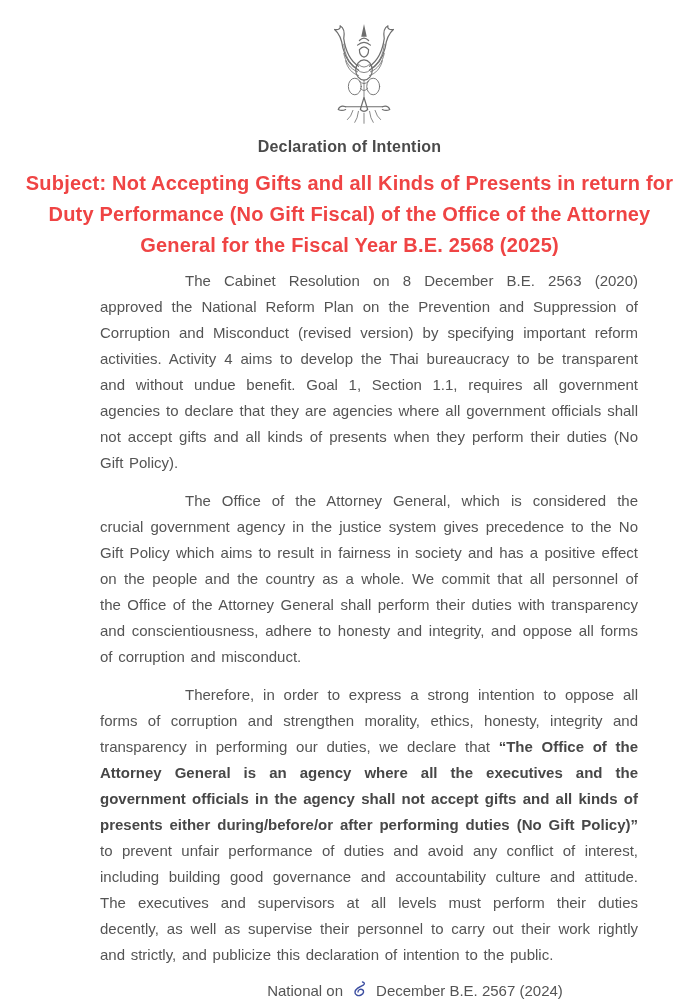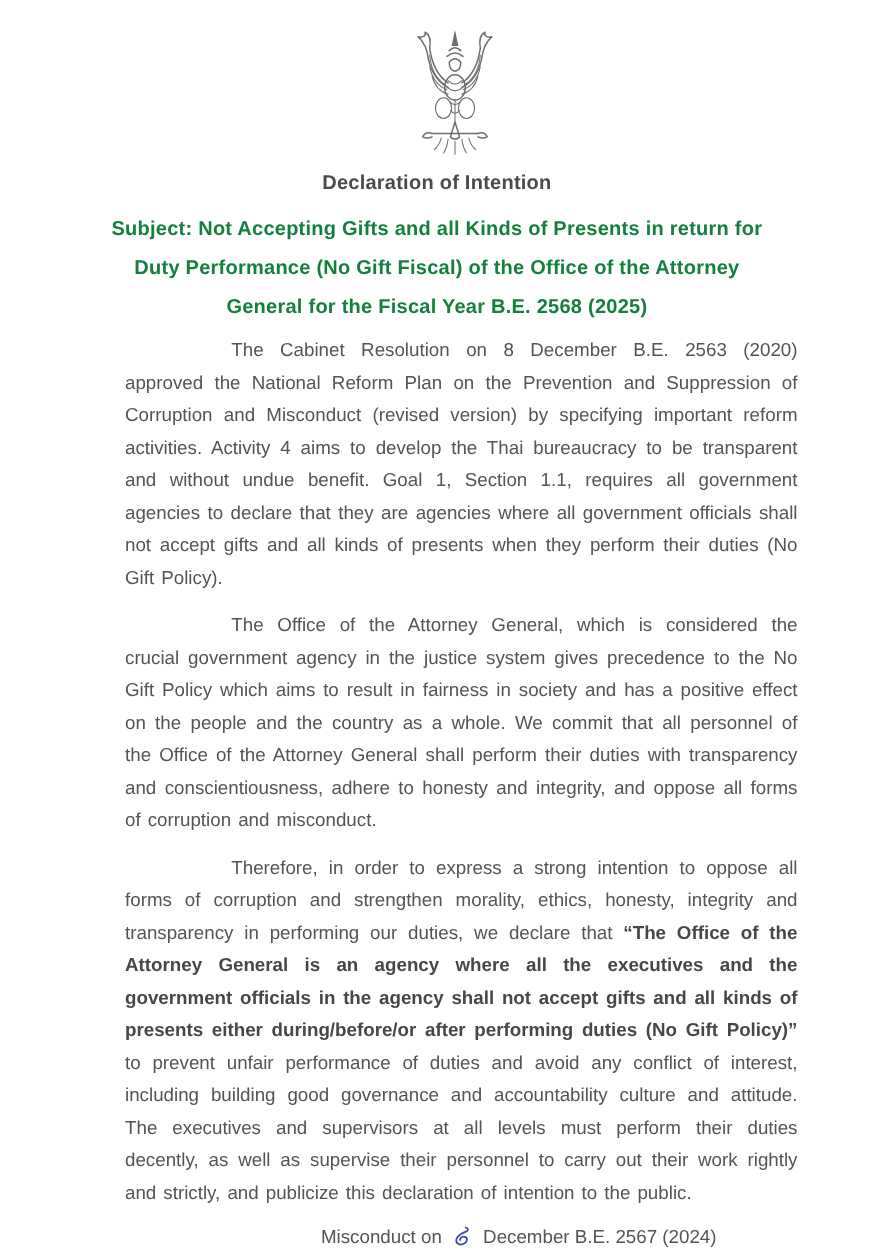--- a/index.html
+++ b/index.html
@@ -30,23 +30,23 @@
     text-align: center;
   }
   .doc-title {
     font-size: 16px;
     font-weight: bold;
     color: #4a4a4a;
     letter-spacing: .2px;
     margin-bottom: 12px;
   }
   .subject-line {
-    font-size: 16px;
+    font-size: 20px;
     font-weight: bold;
-    color: #15803d;
+    color: #ef4444;
     letter-spacing: .2px;
     line-height: 31px;
   }
   .content-col {
     position: absolute;
     top: 258px;
     left: 100px;
     width: 538px;
   }
   .para {
@@ -129,20 +129,20 @@
     <div class="subject-line">Duty Performance (No Gift Fiscal) of the Office of the Attorney</div>
     <div class="subject-line">General for the Fiscal Year B.E. 2568 (2025)</div>
   </div>
 
   <div class="content-col">
     <p class="para">The Cabinet Resolution on 8 December B.E. 2563 (2020) approved the National Reform Plan on the Prevention and Suppression of Corruption and Misconduct (revised version) by specifying important reform activities. Activity 4 aims to develop the Thai bureaucracy to be transparent and without undue benefit. Goal 1, Section 1.1, requires all government agencies to declare that they are agencies where all government officials shall not accept gifts and all kinds of presents when they perform their duties (No Gift Policy).</p>
     <p class="para">The Office of the Attorney General, which is considered the crucial government agency in the justice system gives precedence to the No Gift Policy which aims to result in fairness in society and has a positive effect on the people and the country as a whole. We commit that all personnel of the Office of the Attorney General shall perform their duties with transparency and conscientiousness, adhere to honesty and integrity, and oppose all forms of corruption and misconduct.</p>
     <p class="para"><span>Therefore, in order to express a strong intention to oppose all forms of corruption and strengthen morality, ethics, honesty, integrity and transparency in performing our duties, we declare that </span><span class="bold">“The Office of the Attorney General is an agency where all the executives and the government officials in the agency shall not accept gifts and all kinds of presents either during/before/or after performing duties (No Gift Policy)”</span><span> to prevent unfair performance of duties and avoid any conflict of interest, including building good governance and accountability culture and attitude. The executives and supervisors at all levels must perform their duties decently, as well as supervise their personnel to carry out their work rightly and strictly, and publicize this declaration of intention to the public.</span></p>
 
     <div class="announce">
-      <span class="piece">Misconduct on</span><svg class="day-mark" width="15" height="18" viewBox="0 0 15 18" xmlns="http://www.w3.org/2000/svg">
+      <span class="piece">National on</span><svg class="day-mark" width="15" height="18" viewBox="0 0 15 18" xmlns="http://www.w3.org/2000/svg">
         <path d="M10.5 2 C12.5 2.5 13 4 11.5 5 C7 7 3.5 8.5 3 12 C2.7 15 6 16.5 9 15 C12 13.5 12.5 10.5 10 9.5 C8 8.8 6 10 6 12" fill="none" stroke="#3d4fa1" stroke-width="1.4" stroke-linecap="round"></path>
       </svg><span class="piece">December B.E. 2567 (2024)</span>
     </div>
 
   </div>
 
 </div>
 
 </body></html>

